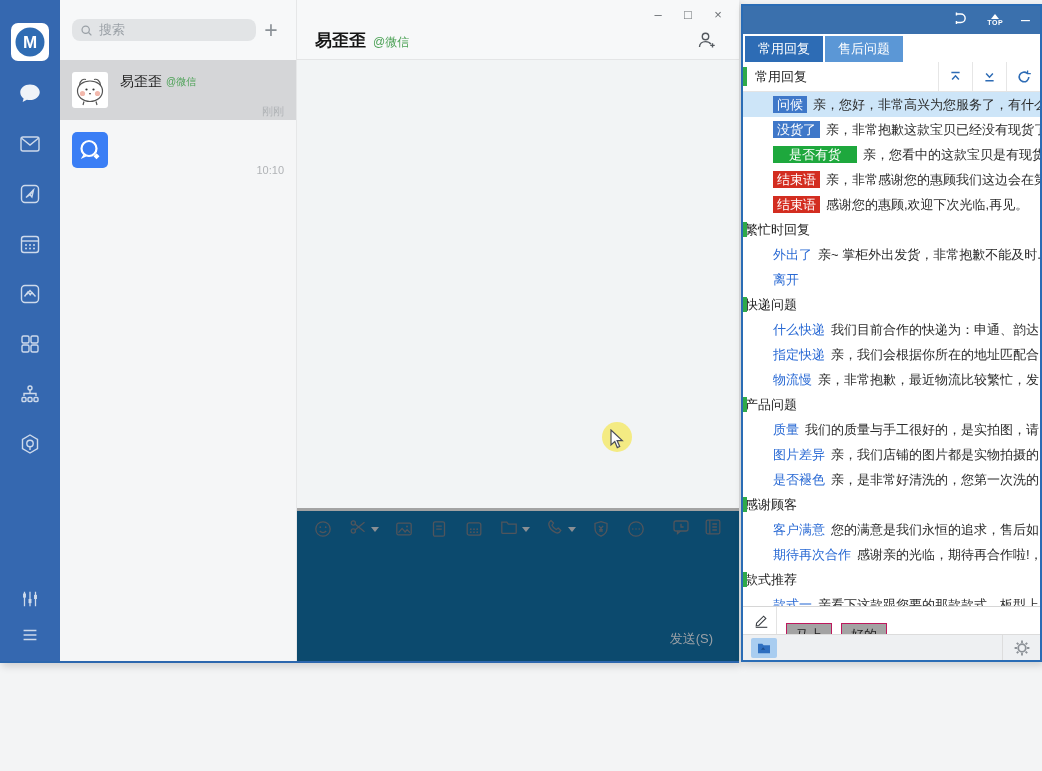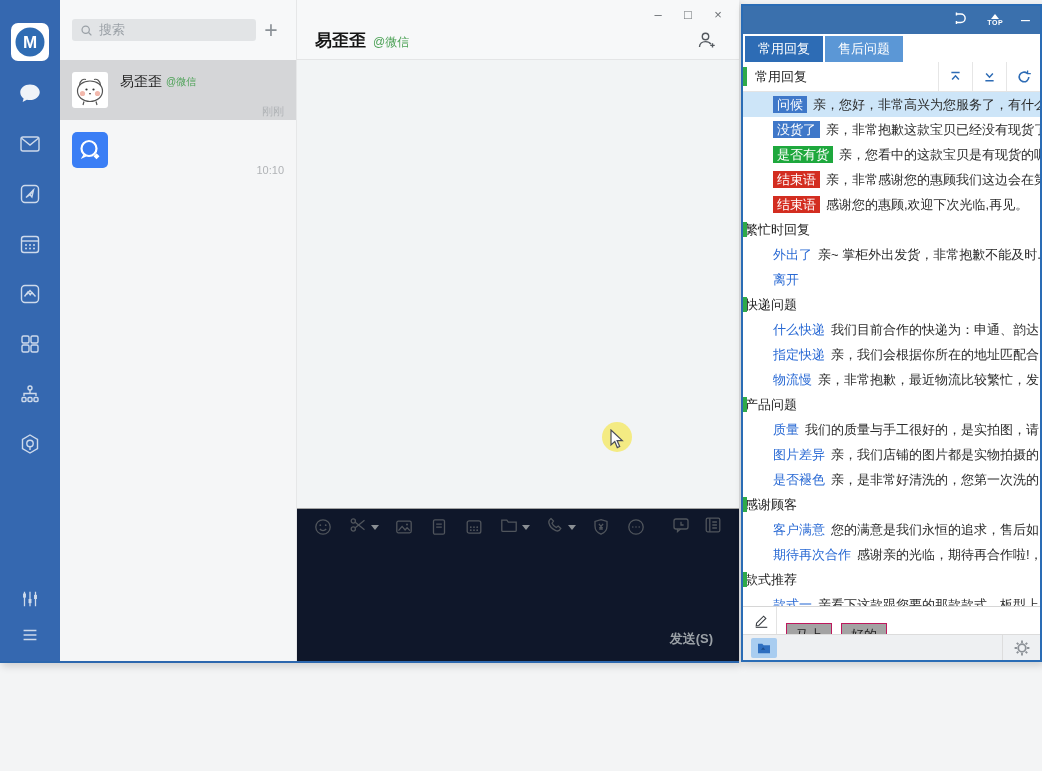--- a/index.html
+++ b/index.html
@@ -15,21 +15,21 @@
   .logo-wrap { margin-top:23px; width:38px; height:38px; }
   .side-icon { width:60px; height:50px; display:flex; align-items:center; justify-content:center; }
   .side-icon svg { opacity:.92; }
   .side-bottom { margin-top:auto; display:flex; flex-direction:column; align-items:center; }
   .side-bottom .side-icon { height:36px; }
   .side-bottom { padding-bottom:8px; }
 
   
   .chat-list { width:237px; background:#f5f6f7; border-right:1px solid #e6e7e8; flex:none; }
   .search-row { height:60px; display:flex; align-items:center; padding:0 10px 0 12px; background:#f7f8f9; }
-  .search-box { flex:1; height:22px; background:#e2e4e6; border-radius:3px; display:flex; align-items:center;
+  .search-box { flex:1; height:22px; background:#e2e4e6; border-radius:8px; display:flex; align-items:center;
     padding:2px 8px; color:#9aa0a6; font-size:13px; gap:6px; }
   .add-button { width:30px; text-align:center; font-size:23px; color:#8b9197; font-weight:300; line-height:22px; }
   .chat-item { height:60px; display:flex; padding:12px; position:relative; }
   .chat-item.selected { background:#d5d6d8; }
   .avatar { width:36px; height:36px; border-radius:3px; overflow:hidden; flex:none; }
   .chat-meta { margin-left:12px; flex:1; min-width:0; padding-top:1px; }
   .chat-name { font-size:14px; color:#1b1b1b; display:flex; align-items:center; gap:4px; white-space:nowrap; }
   .chat-badge { font-size:10px; color:#4da257; }
   .chat-sub { font-size:12px; color:#9ba0a5; margin-top:7px; white-space:nowrap; }
   .chat-time { position:absolute; top:44px; right:12px; font-size:11px; color:#b0b3b6; }
@@ -37,21 +37,21 @@
   
   .chat-window { flex:1; display:flex; flex-direction:column; background:#f2f4f5; position:relative; min-width:0; }
   .cw-header { height:60px; background:#f7f8f9; border-bottom:1px solid #e4e5e6; position:relative; flex:none; }
   .cw-title-row { position:absolute; left:18px; top:29px; display:flex; align-items:baseline; gap:7px; }
   .cw-title { font-size:17px; font-weight:bold; color:#141414; }
   .cw-badge { font-size:12px; color:#4da257; }
   .window-controls { position:absolute; top:3px; right:6px; display:flex; color:#6b6f73; }
   .window-controls span { width:30px; height:22px; display:flex; align-items:center; justify-content:center; font-size:13px; cursor:default; }
   .person-add { position:absolute; right:22px; top:30px; }
   .messages { flex:1; }
-  .composer { flex:none; height:153px; background:#0f172a; border-top:1px solid #a3a3a3; position:relative;font-weight:bold; }
+  .composer { flex:none; height:153px; background:#0c4a6e; border-top:3px solid #a3a3a3; position:relative; }
   .toolbar { height:36px; display:flex; align-items:center; padding:0 16px; }
   .tb-group { display:flex; align-items:center; margin-right:15px; gap:3px; }
   .caret { width:0; height:0; border-left:4px solid transparent; border-right:4px solid transparent; border-top:5px solid #8a8f94; }
   .tb-right { margin-left:auto; display:flex; gap:12px; align-items:center; }
   .send-label { position:absolute; right:26px; bottom:13px; color:#9aa0a6; font-size:13px; }
 
   
   .assistant-panel { position:absolute; left:741px; top:4px; width:301px; height:658px; border:2px solid #2a6cb5;
     background:#fff; display:flex; flex-direction:column; box-shadow:2px 3px 8px rgba(0,0,0,.16); }
   .ap-titlebar { height:28px; background:#3a70ad; display:flex; align-items:center; justify-content:flex-end;
@@ -68,21 +68,21 @@
   .green-bar::before { content:""; position:absolute; left:0; top:5px; bottom:5px; width:4px; background:#2faa4a; }
   .gh-title { flex:1; padding-left:12px; font-size:13px; color:#222; }
   .gh-actions { display:flex; height:100%; }
   .gh-btn { width:34px; border-left:1px solid #e6e6e6; display:flex; align-items:center; justify-content:center; }
   .reply-list { flex:1; overflow:hidden; background:#fff; }
   .reply-row { height:25px; display:flex; align-items:center; padding-left:30px; font-size:13px; color:#2b2b2b;
     white-space:nowrap; overflow:hidden; }
   .reply-row.highlighted { background:#cde5f8;justify-content:space-between; }
   .reply-row .tag { flex:none; margin-right:6px; line-height:17px; }
   .tag-solid-blue  { background:#3f78c9; color:#fff; padding:0 4px; }
-  .tag-solid-green { background:#1ea83d; color:#fff; padding:0 4px; }
+  .tag-solid-green { background:#1ea83d; color:#fff; padding:0 16px; }
   .tag-solid-red   { background:#d32d20; color:#fff; padding:0 4px; }
   .tag-link { color:#2a6ad4; }
   .reply-text { overflow:hidden; text-overflow:clip; white-space:nowrap; }
   .section-row { height:25px; display:flex; align-items:center; font-size:13px; color:#222; position:relative; padding-left:2px; }
   .quick-row { height:28px; border-top:1px solid #d6d6d6; display:flex; align-items:center; background:#fff;
     padding-left:4px; gap:9px; flex:none; }
   .edit-btn { width:30px; height:100%; display:flex; align-items:center; justify-content:center; border-right:1px solid #e3e3e3; }
   .quick-btn { border:1px solid #be185d; background:#a3a3a3; font-size:13px; padding:2px 9px; color:#222;
     font-family:inherit;margin-top:29px; }
   .status-row { height:26px; background:#eef0f2; border-top:1px solid #dcdcdc; display:flex; align-items:center;

